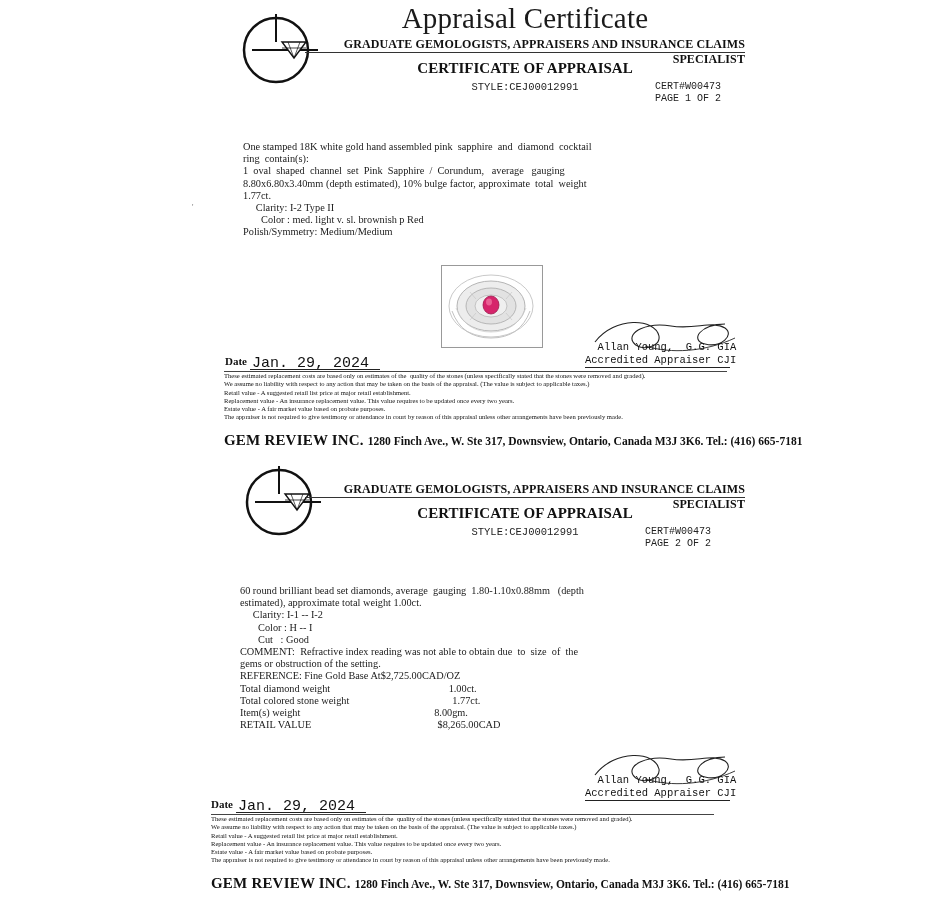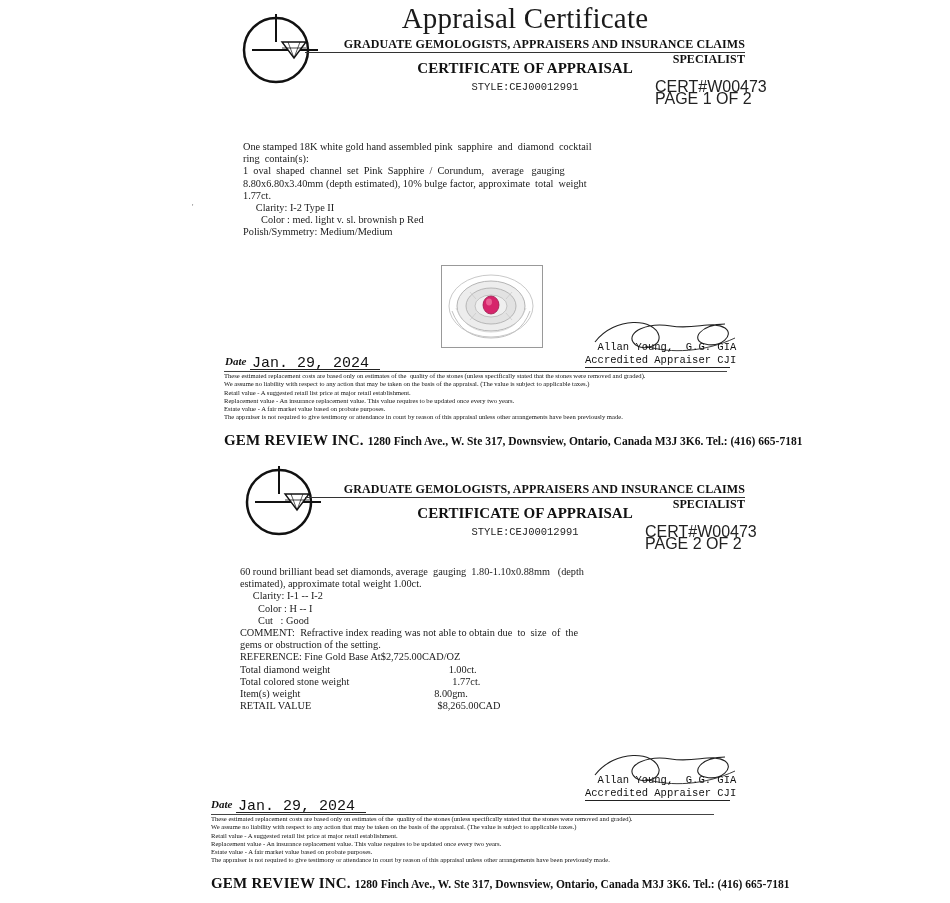--- a/index.html
+++ b/index.html
@@ -91,40 +91,40 @@
     text-align: center;
     font-size: 10.5px;
     font-family: "Liberation Mono", monospace;
     color: #222;
   }
   .cert-1 .style-line { top: 81px; }
   .cert-2 .style-line { top: 71px; }
 
   .cert-meta {
     position: absolute;
-    font-size: 16px;
-    font-family: Liberation Sans, sans-serif;
+    font-size: 10px;
+    font-family: Liberation Mono, monospace;
     line-height: 12px;
     color: #222;
     white-space: pre;
   }
   .cert-1 .cert-meta { left: 655px; top: 81px; }
   .cert-2 .cert-meta { left: 645px; top: 71px; }
 
   .body-text {
     position: absolute;
     font-size: 10.3px;
     font-family: Liberation Serif, serif;
     line-height: 12.2px;
     color: #1a1a1a;
     white-space: pre;
   }
   .cert-1 .body-text { left: 243px; top: 141px; }
   .cert-2 .body-text { left: 240px; top: 582px; }
-  .cert-2 .body-text { top: 111px; }
+  .cert-2 .body-text { top: 130px; }
 
   
   .photo-frame {
     position: absolute;
     left: 441px;
     top: 265px;
     width: 100px;
     height: 81px;
     border: 1px solid #999;
     background: #fdfdfd;
@@ -160,21 +160,20 @@
     height: 0;
   }
   .cert-1 .sig-rule { left: 585px; top: 367px; width: 145px; }
   .cert-2 .sig-rule { left: 585px; top: 345px; width: 145px; }
 
   .date-label {
     position: absolute;
     font-size: 11px;
     font-weight: bold;
     font-family: "Liberation Serif", serif;
-    font-style: italic;
   }
   .cert-1 .date-label { left: 225px; top: 355px; }
   .cert-2 .date-label { left: 211px; top: 798px; }
   .cert-2 .date-label { top: 343px; }
 
   .date-value {
     position: absolute;
     font-size: 15px;
     font-family: "Liberation Mono", monospace;
   }

